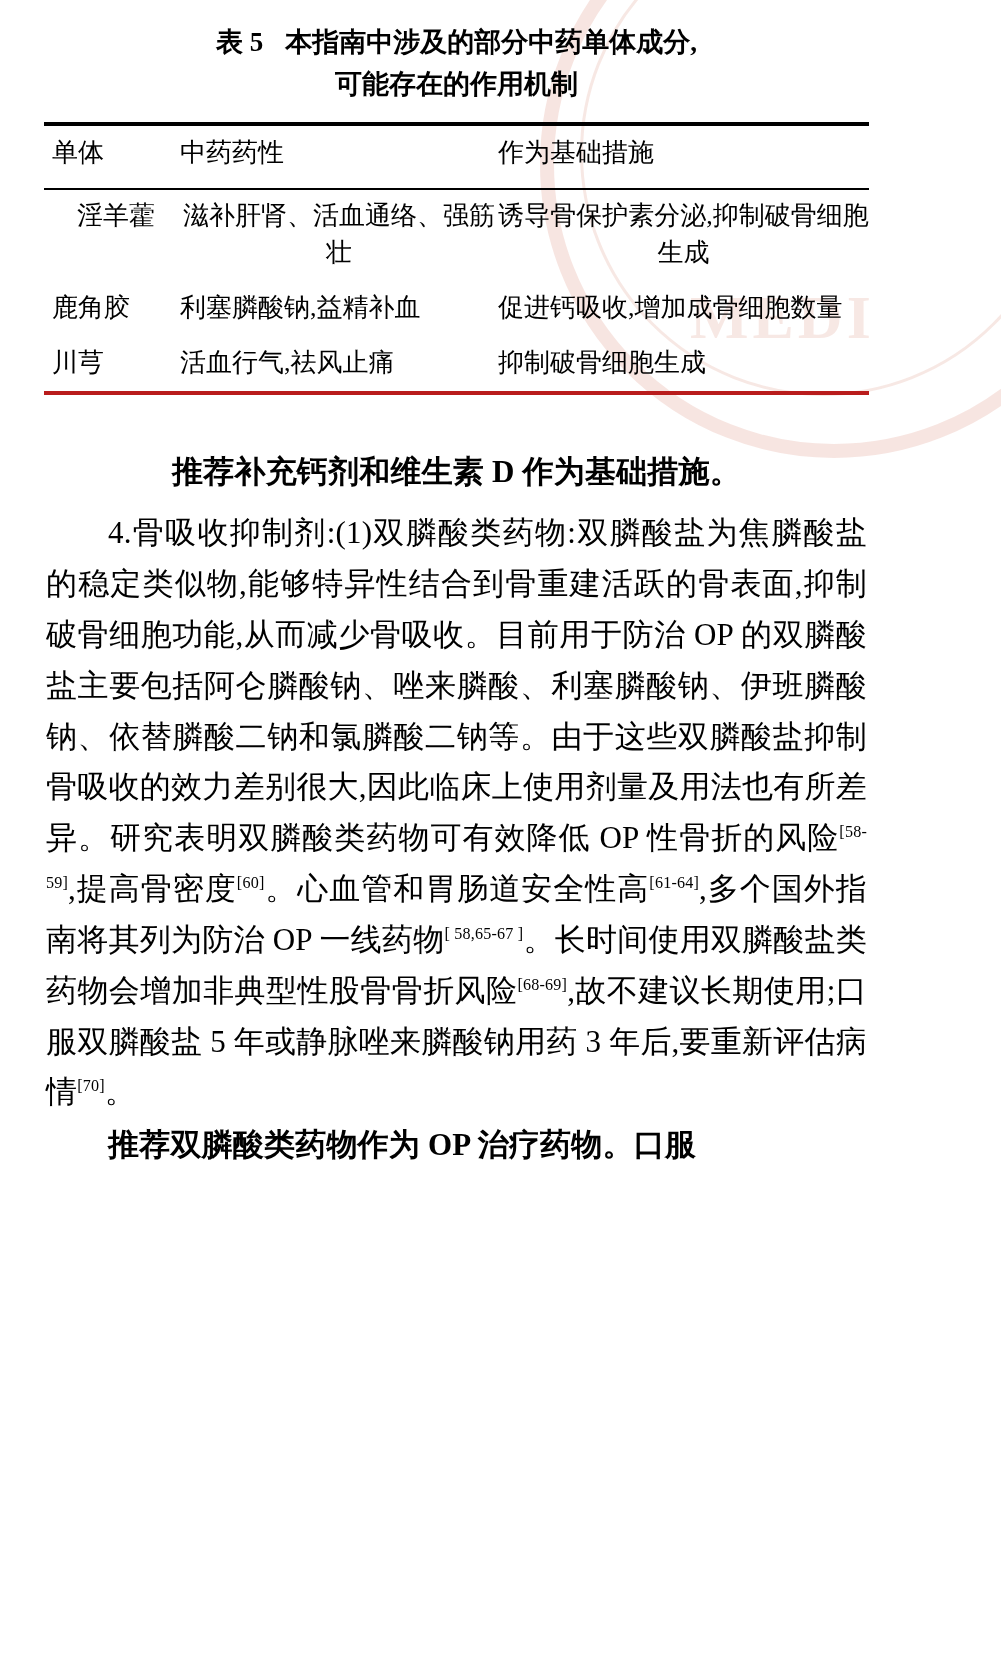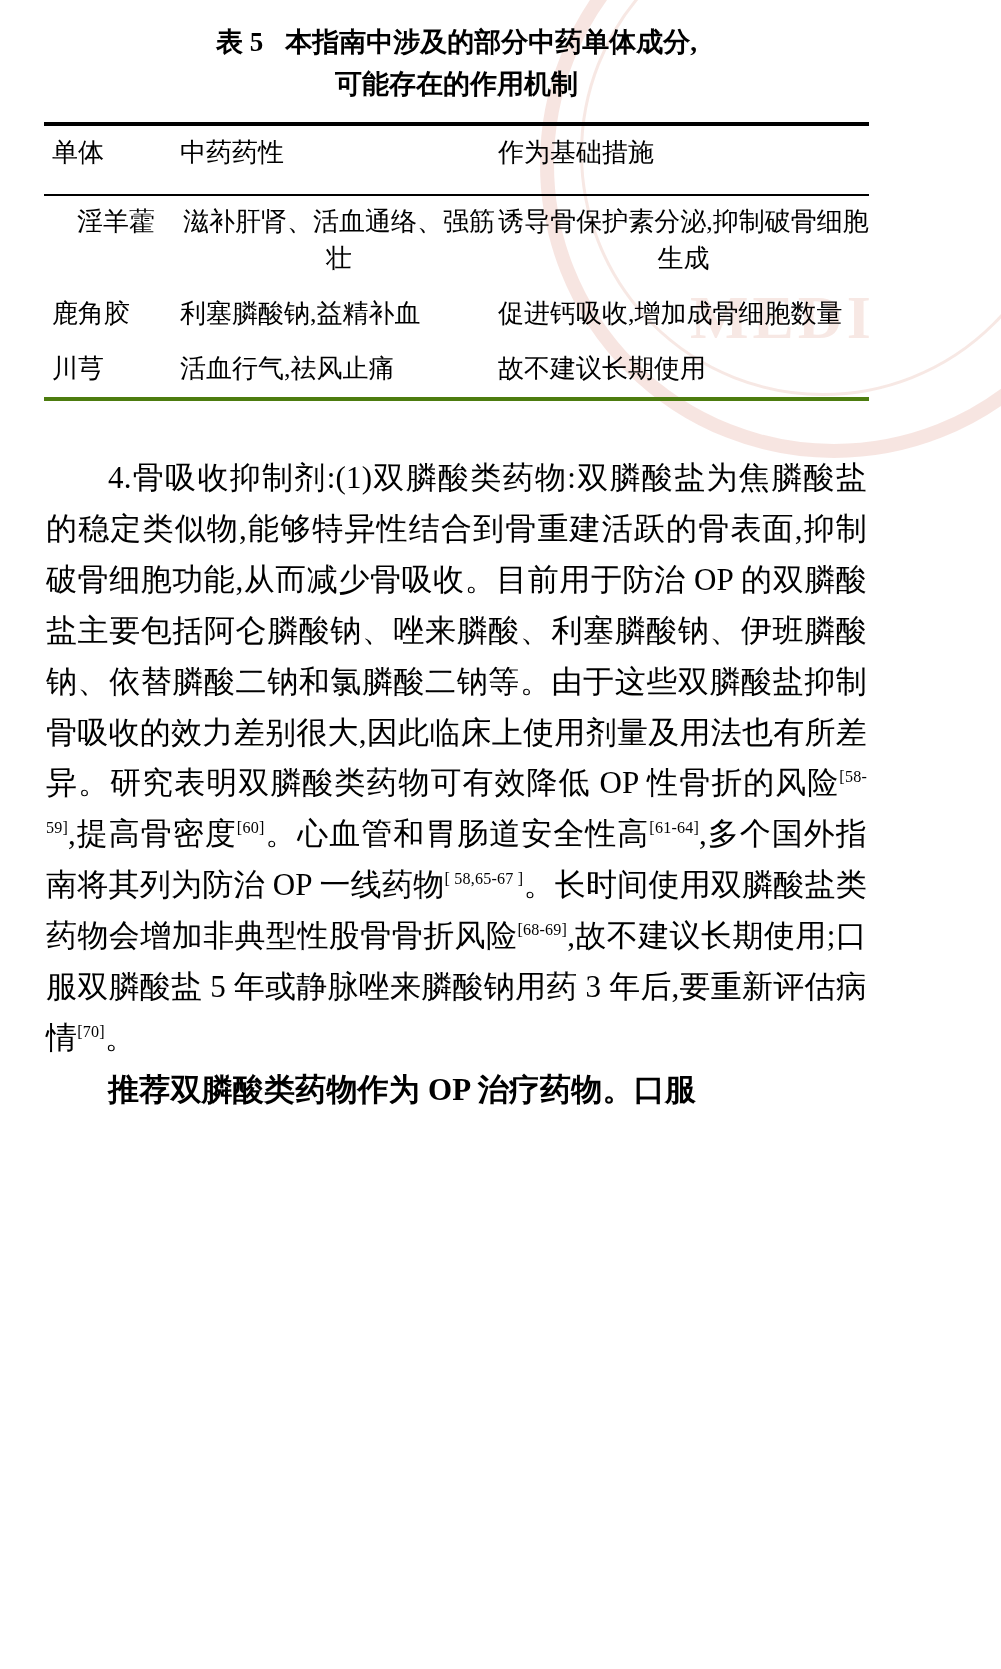--- a/index.html
+++ b/index.html
@@ -71,34 +71,34 @@
     padding: 0 4px;
   }
   table.data {
     width: 100%;
     border-collapse: collapse;
     font-size: 26px;
   }
   table.data thead th {
     font-weight: normal;
     text-align: left;
-    padding: 9px 0 24px 0;
+    padding: 9px 0 18px 0;
     line-height: 1.35;
   }
   table.data tbody td {
     vertical-align: top;
     padding: 8px 0 10px 0;
     line-height: 1.42;
   }
   .col1 { width: 128px; padding-left: 8px !important; }
   .col2 { width: 318px; }
   .col3 { width: auto; }
   .rule-top { border-top: 4px solid #000; }
   .rule-mid { border-top: 2px solid #000; text-align: center; }
-  .rule-bot { border-bottom: 4px solid #4d7c0f; }
+  .rule-bot { border-bottom: 4px solid #b91c1c; }
 
   
   .body-block {
     margin-top: 52px;
     padding: 0 6px;
   }
   p.para {
     font-size: 31px;
     line-height: 1.64;
     margin: 0 0 2px 0;
@@ -157,27 +157,28 @@
           <td class="col3">诱导骨保护素分泌,抑制破骨细胞生成</td>
         </tr>
         <tr>
           <td class="col1">鹿角胶</td>
           <td class="col2">利塞膦酸钠,益精补血</td>
           <td class="col3">促进钙吸收,增加成骨细胞数量</td>
         </tr>
         <tr class="rule-bot">
           <td class="col1">川芎</td>
           <td class="col2">活血行气,祛风止痛</td>
-          <td class="col3">故不建议长期使用</td>
+          <td class="col3">抑制破骨细胞生成</td>
         </tr>
       </tbody>
     </table>
   </div>
 
   <div class="body-block">
 
+    <p class="para rec">推荐补充钙剂和维生素 D 作为基础措施。</p>
 
     <p class="para indent"><span>4.骨吸收抑制剂:(1)双膦酸类药物:双膦酸盐为焦膦酸盐的稳定类似物,能够特异性结合到骨重建活跃的骨表面,抑制破骨细胞功能,从而减少骨吸收。目前用于防治 OP 的双膦酸盐主要包括阿仑膦酸钠、唑来膦酸、利塞膦酸钠、伊班膦酸钠、依替膦酸二钠和氯膦酸二钠等。由于这些双膦酸盐抑制骨吸收的效力差别很大,因此临床上使用剂量及用法也有所差异。研究表明双膦酸类药物可有效降低 OP 性骨折的风险</span><sup>[58-59]</sup><span>,提高骨密度</span><sup>[60]</sup><span>。心血管和胃肠道安全性高</span><sup>[61-64]</sup><span>,多个国外指南将其列为防治 OP 一线药物</span><sup>[ 58,65-67 ]</sup><span>。长时间使用双膦酸盐类药物会增加非典型性股骨骨折风险</span><sup>[68-69]</sup><span>,故不建议长期使用;口服双膦酸盐 5 年或静脉唑来膦酸钠用药 3 年后,要重新评估病情</span><sup>[70]</sup><span>。</span></p>
 
     <p class="para rec-indent">推荐双膦酸类药物作为 OP 治疗药物。口服</p>
 
   </div>
 </div>
 
 </body></html>

